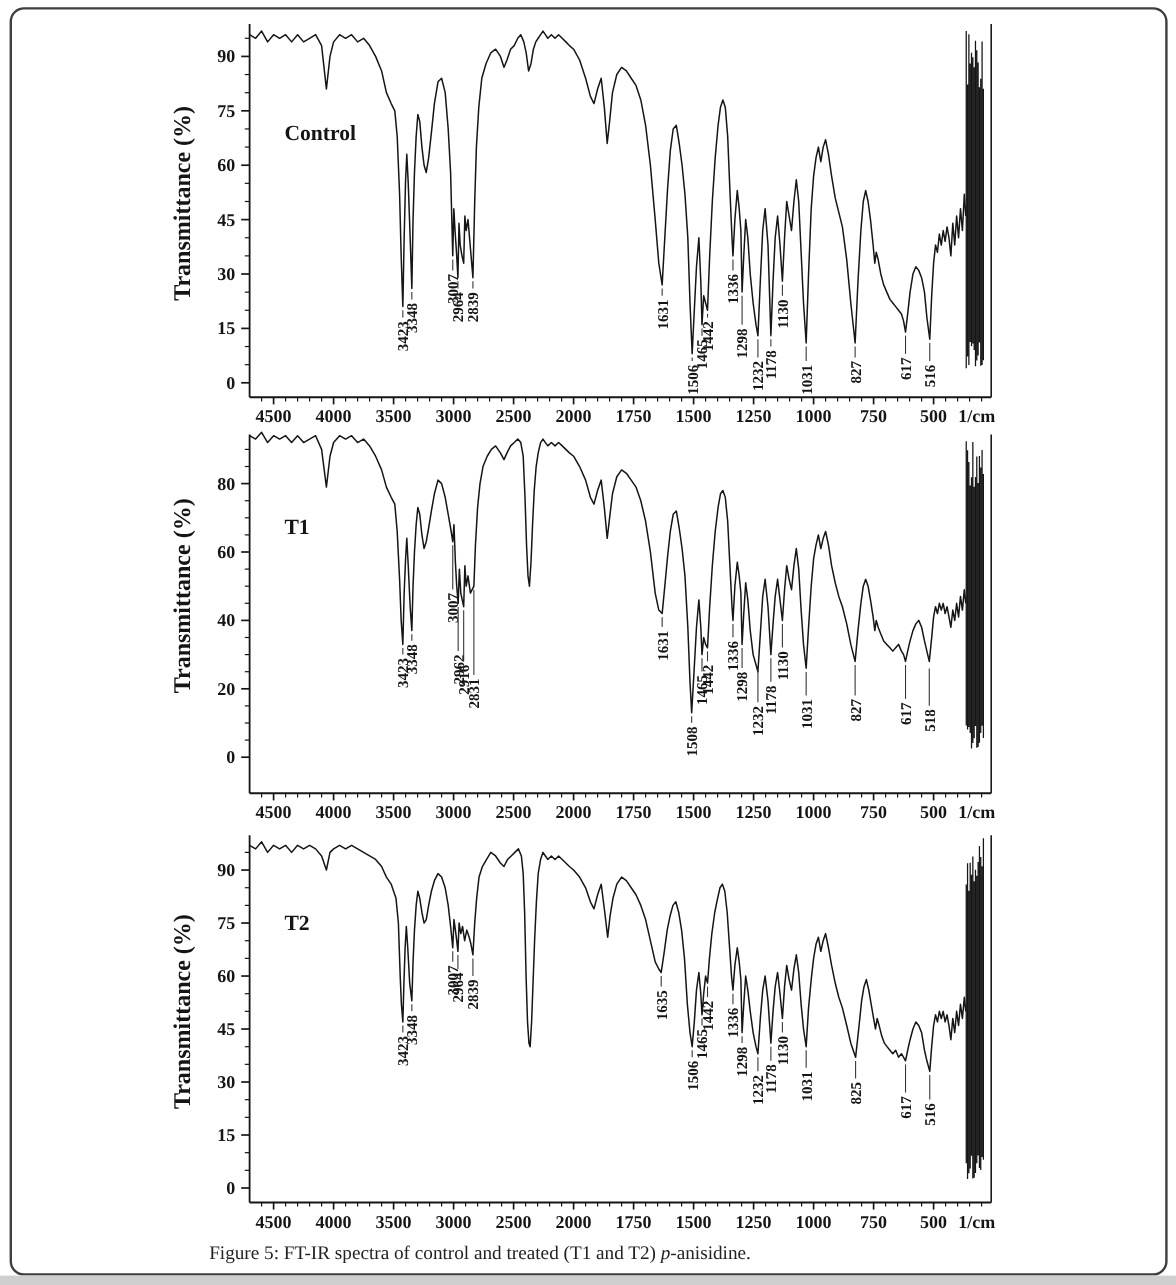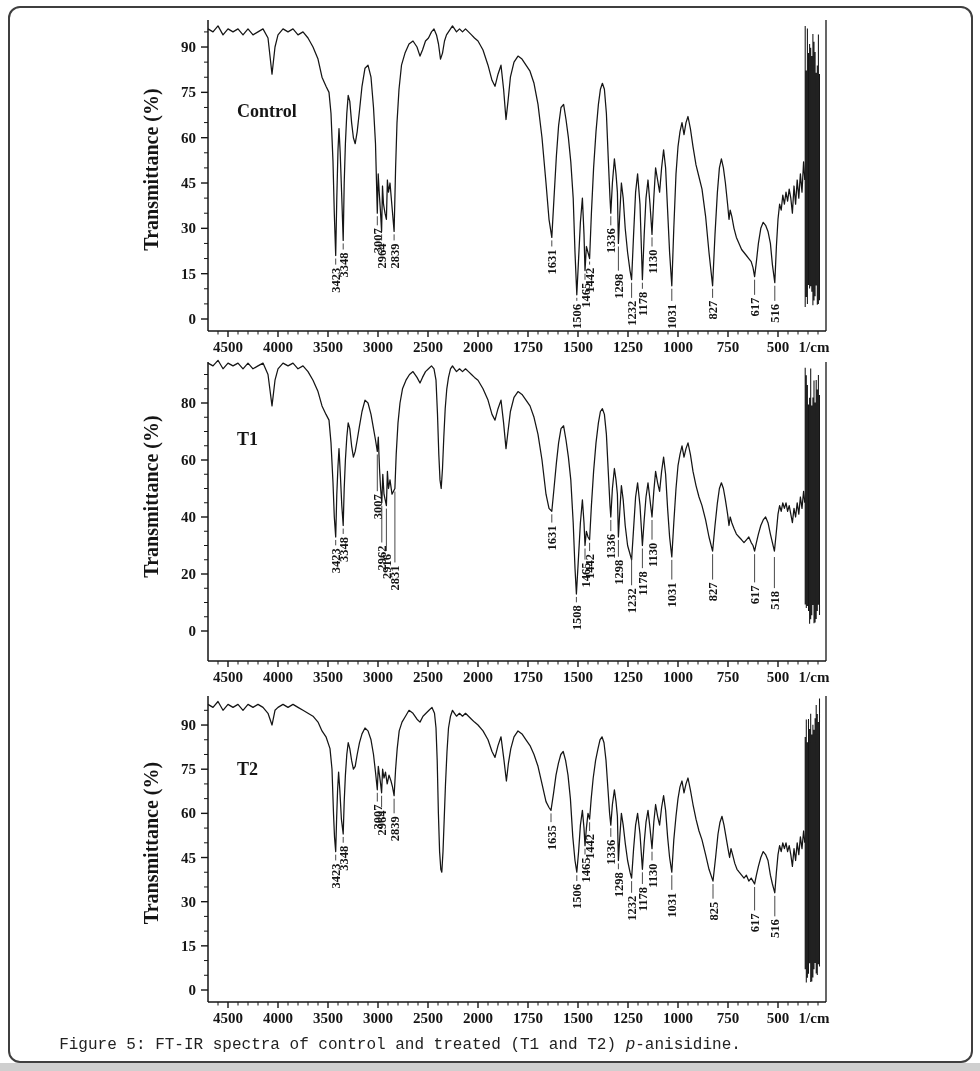--- a/index.html
+++ b/index.html
@@ -3,21 +3,21 @@
 <meta charset="utf-8">
 <style>
   html,body{margin:0;padding:0;background:#ffffff;}
   .stage{position:relative;width:980px;height:1071px;background:#fff;overflow:hidden;
          font-family:"Liberation Serif","DejaVu Serif",serif;}
   .figure-card{position:absolute;left:8px;top:6px;width:961px;height:1053px;
                border:2.5px solid #3f3f3f;border-radius:12px;background:#fff;}
   .bottom-strip{position:absolute;left:0;top:1063px;width:980px;height:8px;background:#cfcfcf;}
   svg{position:absolute;left:0;top:0;}
   .caption{position:absolute;left:0;top:1036px;width:800px;text-align:center;
-           font-family:Liberation Mono, monospace;font-size:16px;color:#222;}
+           font-family:Liberation Serif, serif;font-size:16px;color:#222;}
   .caption i{font-style:italic;}
 </style>
 </head>
 <body>
 
 <div class="stage">
   <div class="figure-card"></div>
   <svg id="spectra-svg" width="980" height="1030" viewBox="0 0 980 1030">
       <g>
         <line x1="208" y1="20" x2="208" y2="331" stroke="#151515" stroke-width="1.5"></line>

